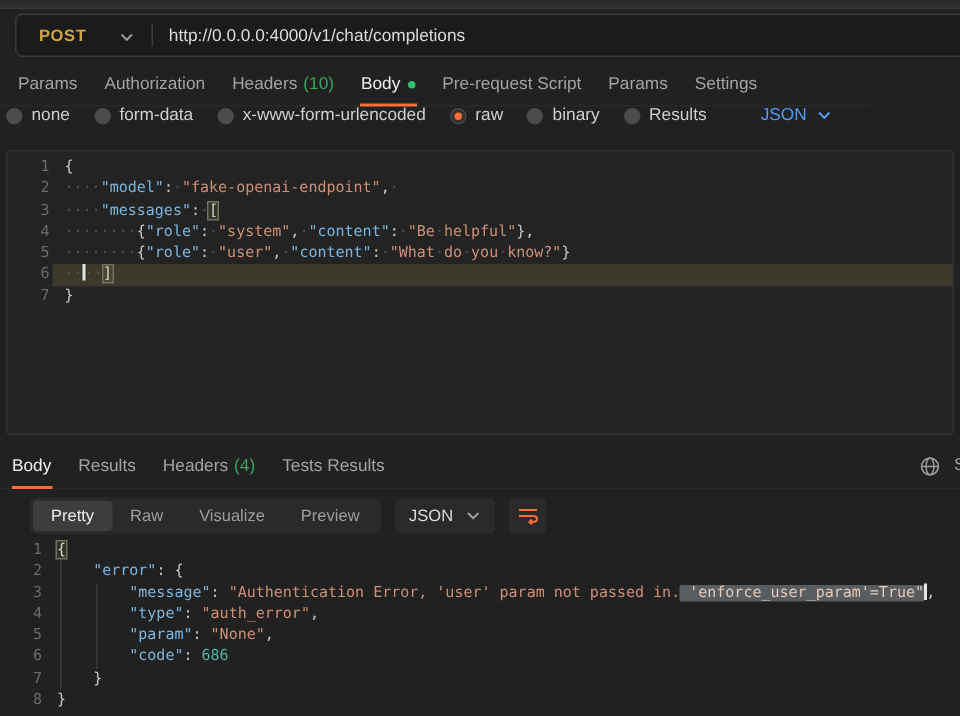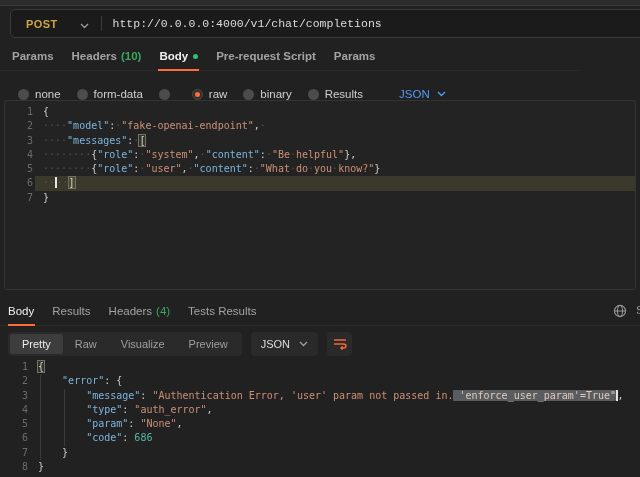--- a/index.html
+++ b/index.html
@@ -7,32 +7,32 @@
   body { background:#212121; font-family:"Liberation Sans", sans-serif; overflow:hidden; position:relative; }
   .app { position:absolute; inset:0; width:640px; height:477px; background:#212121; overflow:hidden; }
 
   
   .top-strip { position:absolute; left:0; top:0; width:640px; height:6px; background:#2d2d2d; border-bottom:1px solid #3a3a3a; }
   .url-bar { position:absolute; left:10px; top:9px; width:700px; height:29px; background:#1b1b1b; border:1px solid #3a3a3a; border-radius:5px; display:flex; align-items:center; }
   .method { color:#cfa641; font-size:11px; font-weight:bold; letter-spacing:.4px; padding:0 0 0 15px; }
   .method-chevron { margin-left:22px; }
   .chev { width:9px; height:6px; display:inline-block; }
   .vdiv { width:1px; height:15px; background:#3c3c3c; margin:0 11px 0 12px; }
-  .url-text { color:#dcdcdc; font-size:11.5px;font-family:Liberation Mono, monospace; }
-
-  
-  .req-tabs { position:absolute; left:0; top:42px; width:580px; height:29px; display:flex; align-items:center; padding-left:3px; border-bottom:1px solid #292929;font-weight:bold; }
+  .url-text { color:#dcdcdc; font-size:11.5px; }
+
+  
+  .req-tabs { position:absolute; left:0; top:42px; width:580px; height:29px; display:flex; align-items:center; padding-left:3px; border-bottom:1px solid #292929; }
   .tab { position:relative; height:29px; display:flex; align-items:center; padding:0 9px; font-size:11.5px; color:#a3a3a3; cursor:default; }
   .tab.active { color:#f0f0f0; }
   .tab .badge { color:#3aa65f; margin-left:4px; }
   .tab .dot { width:5px; height:5px; border-radius:50%; background:#2fbf71; margin-left:5px; }
   .tab .underline { position:absolute; left:8px; right:8px; bottom:0; height:2px; background:#ff6c37; }
 
   
-  .body-type-row { position:absolute; left:0; top:71px; width:640px; height:29px; display:flex; align-items:flex-end; padding-left:18px; }
+  .body-type-row { position:absolute; left:0; top:71px; width:640px; height:29px; display:flex; align-items:flex-start; padding-left:4px; }
   .radio-item { display:flex; align-items:center; margin-right:16px; }
   .radio-circle { width:11px; height:11px; border-radius:50%; background:#4c4c4c; margin-right:6px; position:relative; }
   .radio-item.selected .radio-circle { background:#33302d; border:1px solid #4a4a4a; }
   .radio-item.selected .radio-circle::after { content:""; position:absolute; left:2px; top:2px; width:5px; height:5px; border-radius:50%; background:#ff6c37; }
   .radio-label { color:#cfcfcf; font-size:11.5px; }
   .lang-select { display:flex; align-items:center; margin-left:20px; color:#539bf5; font-size:11.5px; }
   .lang-select .chev { margin-left:7px; }
 
   
   .editor { font-family:"DejaVu Sans Mono", monospace; font-size:10px; line-height:14.3px; }
@@ -55,21 +55,21 @@
 
   
   .resp-header { position:absolute; left:0; top:296px; width:640px; height:30px; display:flex; align-items:center; border-bottom:1px solid #2b2b2b; background:#212121; }
   .resp-header .tab { height:30px; }
   .resp-header .tab:first-child { padding-left:8px; }
   .resp-header .tab:first-child .underline { left:8px; }
   .globe-btn { position:absolute; right:13px; top:8px; width:14px; height:14px; }
   .clipped-status { position:absolute; right:-4px; top:8px; color:#9a9a9a; font-size:11.5px; width:8px; overflow:hidden; }
 
   
-  .resp-toolbar { position:absolute; left:0; top:331px; width:640px; height:25px; display:flex; align-items:center; padding-left:8px; }
+  .resp-toolbar { position:absolute; left:0; top:331px; width:640px; height:25px; display:flex; align-items:center; padding-left:20px; }
   .view-group { display:flex; align-items:center; background:#2a2a2a; border-radius:4px; height:24px; padding:2px; }
   .view-btn { height:20px; display:flex; align-items:center; padding:0 12px; font-size:11px; color:#9f9f9f; border-radius:3px; }
   .view-btn.active { background:#3d3d3d; color:#ededed; }
   .json-box { display:flex; align-items:center; background:#2a2a2a; border-radius:4px; height:24px; padding:0 10px; margin-left:9px; color:#dcdcdc; font-size:11px; }
   .json-box .chev { margin-left:9px; }
   .wrap-btn { display:flex; align-items:center; justify-content:center; background:#2a2a2a; border-radius:4px; height:24px; width:25px; margin-left:9px; }
 </style>
 </head>
 <body>
 
@@ -86,48 +86,55 @@
     </span>
     <span class="vdiv"></span>
     <span class="url-text">http://0.0.0.0:4000/v1/chat/completions</span>
   </div>
 
   <div class="req-tabs" id="req-tabs">
       <span class="tab">
         <span>Params</span>
       </span>
       <span class="tab">
+        <span>Authorization</span>
+      </span>
+      <span class="tab">
         <span>Headers</span>
         <span class="badge">(10)</span>
       </span>
       <span class="tab active">
         <span>Body</span>
         <span class="dot"></span>
         <span class="underline"></span>
       </span>
       <span class="tab">
         <span>Pre-request Script</span>
       </span>
       <span class="tab">
         <span>Params</span>
       </span>
+      <span class="tab">
+        <span>Settings</span>
+      </span>
     </div>
 
   <div class="body-type-row">
     <span id="radios" style="display:flex;align-items:center;">
         <span class="radio-item">
           <span class="radio-circle"></span>
           <span class="radio-label">none</span>
         </span>
         <span class="radio-item">
           <span class="radio-circle"></span>
           <span class="radio-label">form-data</span>
         </span>
         <span class="radio-item">
           <span class="radio-circle"></span>
+          <span class="radio-label">x-www-form-urlencoded</span>
         </span>
         <span class="radio-item selected">
           <span class="radio-circle"></span>
           <span class="radio-label">raw</span>
         </span>
         <span class="radio-item">
           <span class="radio-circle"></span>
           <span class="radio-label">binary</span>
         </span>
         <span class="radio-item">

